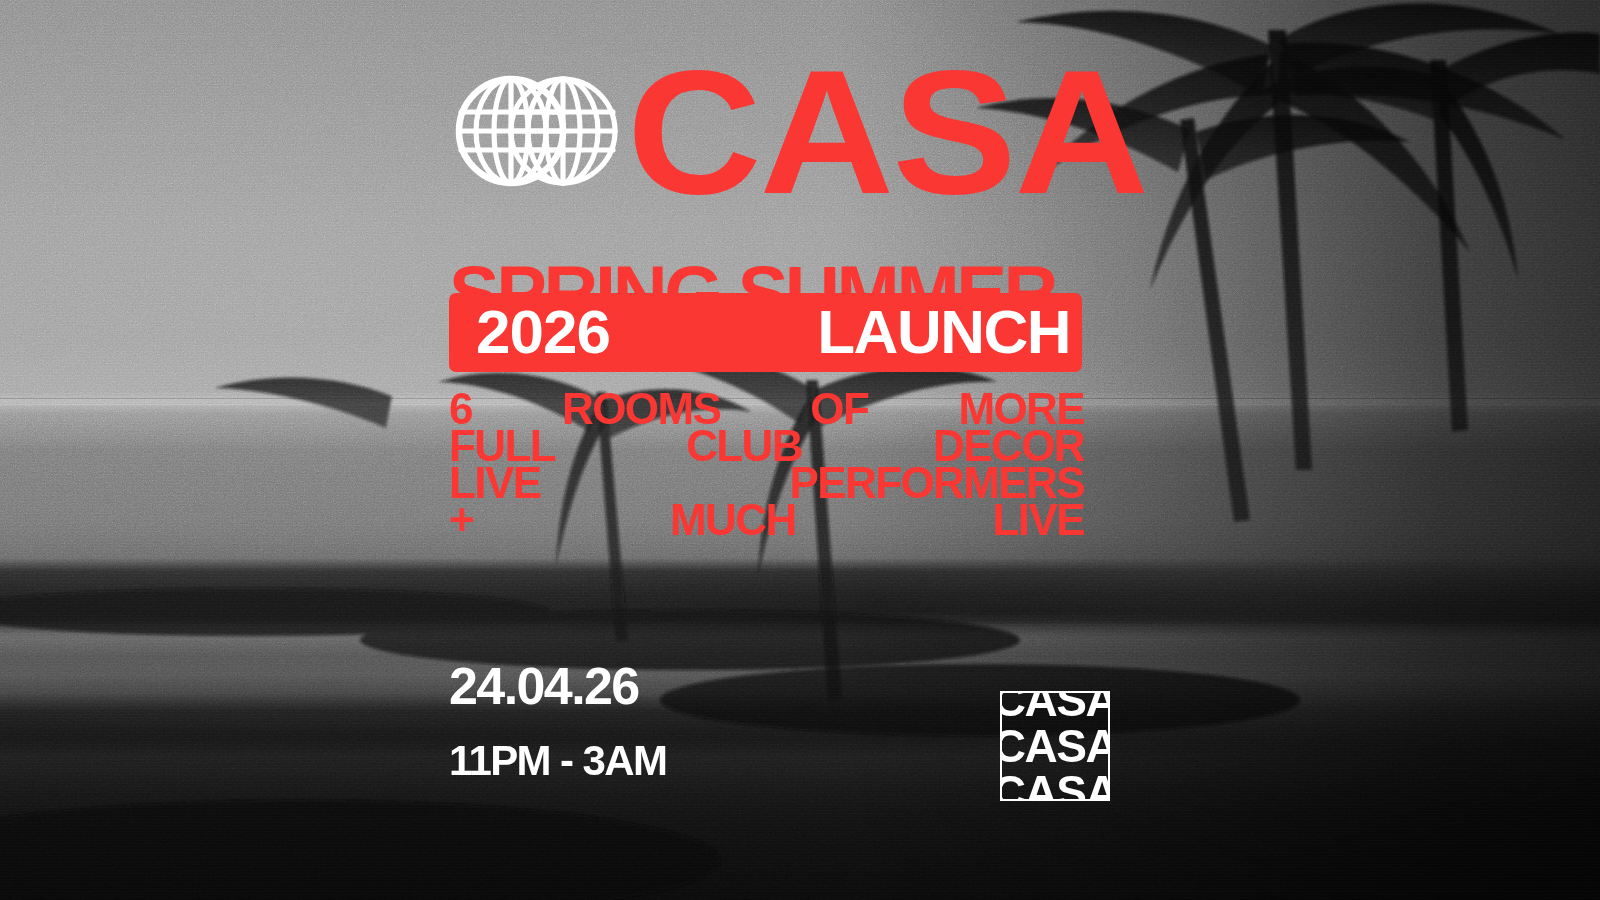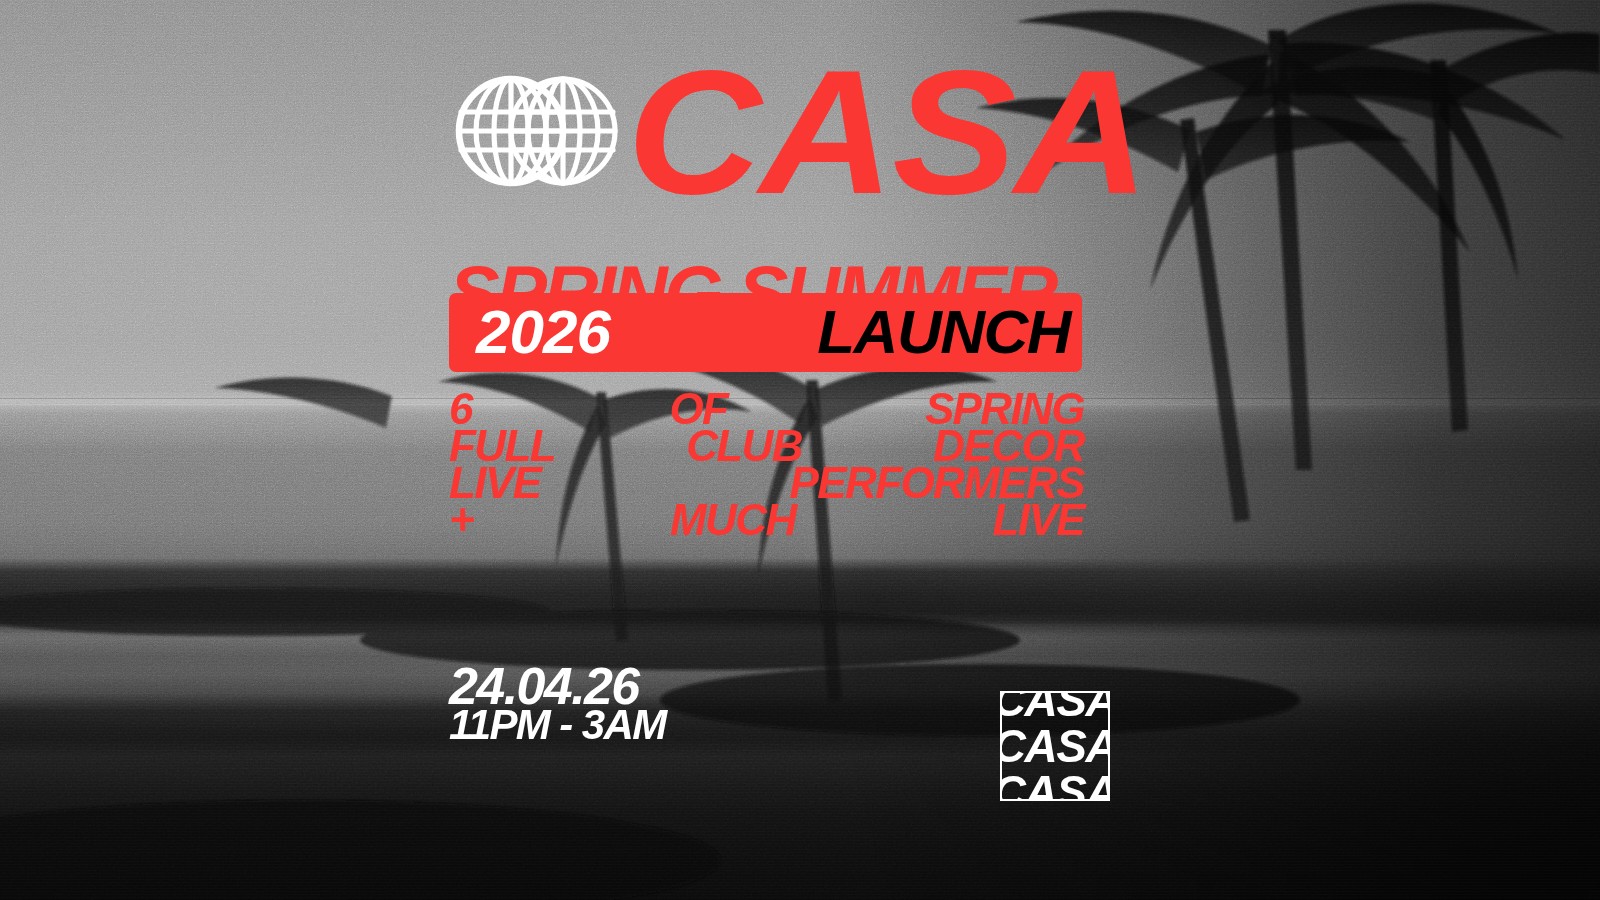--- a/index.html
+++ b/index.html
@@ -80,21 +80,21 @@
 
   
   .bg-scan{
     position:absolute;inset:0;pointer-events:none;opacity:.28;
     background:repeating-linear-gradient(to bottom,
       rgba(255,255,255,.05) 0px, rgba(255,255,255,.05) 1px,
       rgba(0,0,0,.05) 1px, rgba(0,0,0,.05) 3px);
   }
 
   
-  #content{position:absolute;inset:0;font-style:italic;}
+  #content{position:absolute;inset:0;}
 
   .headline-block{position:absolute;left:449px;top:62px;width:633px;}
 
   
   .row-title{position:relative;height:130px;}
   .globe{position:absolute;left:0px;top:10px;width:176px;height:118px;}
   .globe svg{display:block;width:176px;height:118px;}
 
   .casa-word{
     position:absolute;left:178px;top:-18px;
@@ -130,21 +130,21 @@
   .launch-inner{
     position:relative;width:100%;height:100%;
   }
   .band-year{
     position:absolute;left:27px;top:50%;transform:translateY(-52%);
     color:#ffffff;font-weight:700;font-size:62px;line-height:1;
     letter-spacing:-1px;white-space:nowrap;
   }
   .band-word{
     position:absolute;right:12px;top:50%;transform:translateY(-52%);
-    color:#000000;font-weight:700;font-size:62px;line-height:1;
+    color:#ffffff;font-weight:700;font-size:62px;line-height:1;
     letter-spacing:-1.5px;white-space:nowrap;
   }
 
   
   .details{
     position:absolute;left:449px;top:390px;width:635px;
     color:#fa3733;font-weight:700;font-size:44px;line-height:37px;
     letter-spacing:-1.6px;
   }
   .det-row{
@@ -152,21 +152,21 @@
     width:100%;white-space:nowrap;
   }
   .det-row > span{display:inline-block;}
 
   
   .info{
     position:absolute;left:449px;top:668px;color:#ffffff;font-weight:700;
     letter-spacing:-1.6px;
   }
   .info .l1{font-size:52px;line-height:37px;}
-  .info .l2{font-size:42px;line-height:39px;}
+  .info .l2{font-size:42px;line-height:39px;margin-top:36px;}
   .info .l3{font-size:48px;line-height:44px;letter-spacing:-2.2px;}
 
   
   .stamp{
     position:absolute;left:1000px;top:691px;width:106px;height:106px;
     border:2px solid #ffffff;overflow:hidden;
   }
   .stamp-inner{
     position:absolute;left:50%;top:50%;transform:translate(-50%,-50%);
     text-align:center;
@@ -300,22 +300,23 @@
     <div class="launch-band">
       <div class="launch-inner">
         <span class="band-year">2026</span>
         <span class="band-word">LAUNCH</span>
       </div>
     </div>
 
     <div class="details">
       <div class="det-row">
         <span>6</span>
+        <span>ROOMS</span>
         <span>OF</span>
-        <span>SPRING</span>
+        <span>MORE</span>
       </div>
       <div class="det-row">
         <span>FULL</span>
         <span>CLUB</span>
         <span>DECOR</span>
       </div>
       <div class="det-row">
         <span>LIVE</span>
         <span>PERFORMERS</span>
       </div>

